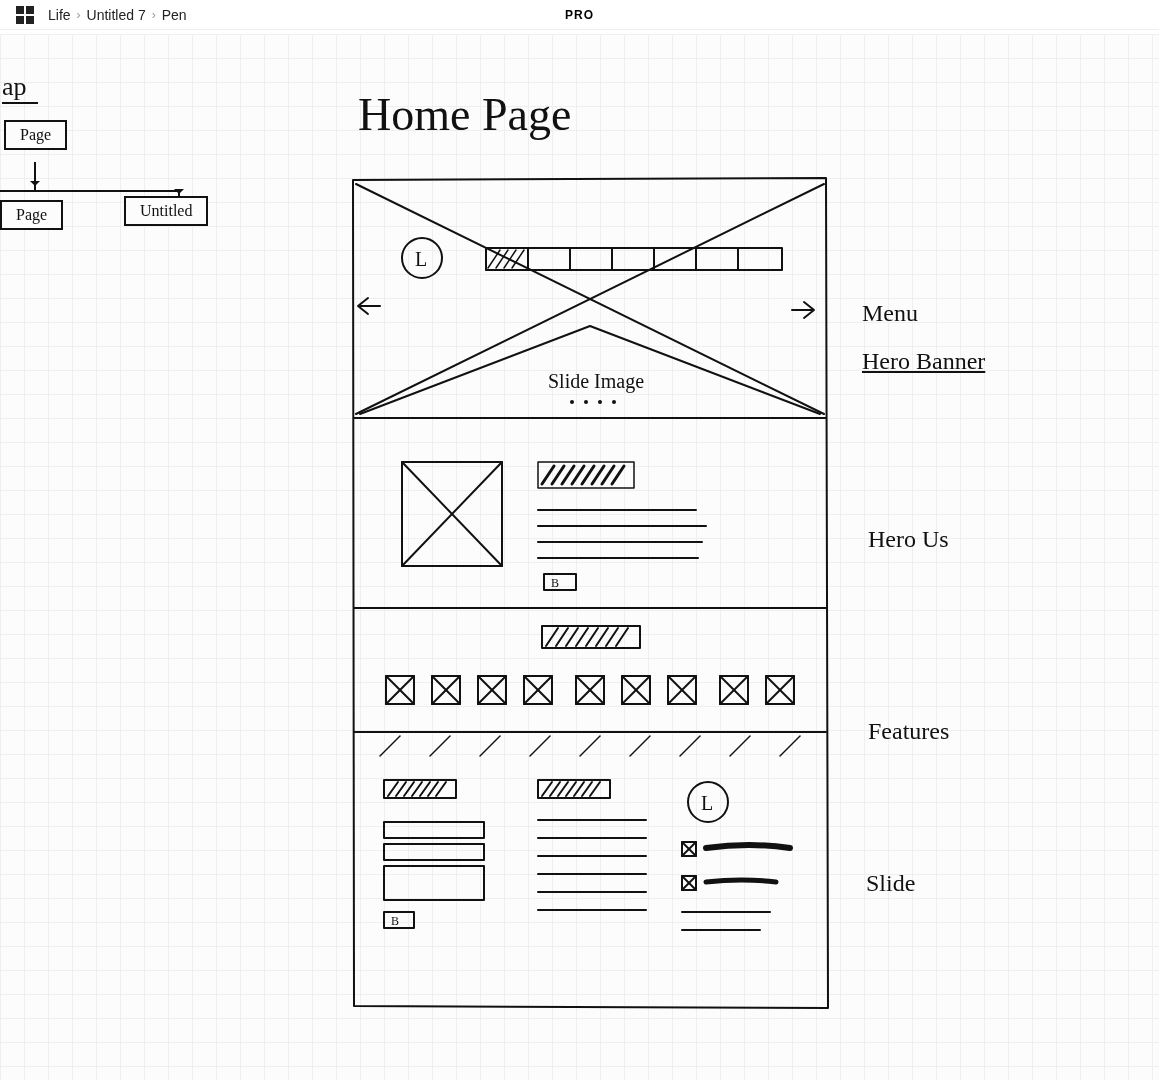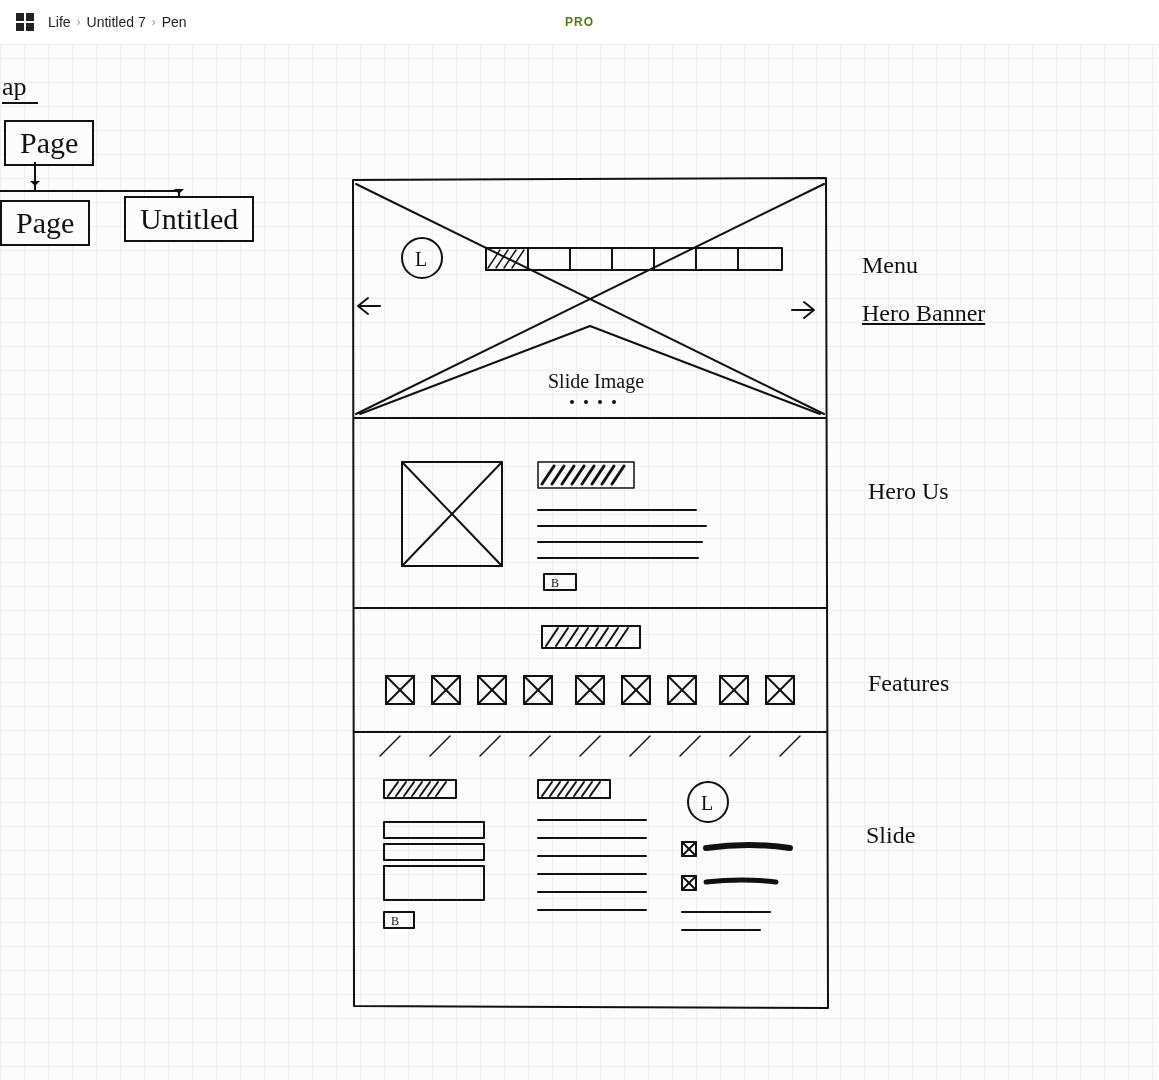--- a/index.html
+++ b/index.html
@@ -5,21 +5,21 @@
   * { box-sizing: border-box; margin: 0; padding: 0; }
   body {
     font-family: -apple-system, BlinkMacSystemFont, "Segoe UI", sans-serif;
     background: #fff;
     width: 1159px;
     height: 1080px;
     overflow: hidden;
     position: relative;
   }
   .topbar {
-    height: 45px;
+    height: 30px;
     display: flex;
     align-items: center;
     padding: 0 16px;
     border-bottom: 1px solid #eee;
     background: #fff;
     position: relative;
     z-index: 5;
   }
   .app-grid-icon {
     width: 18px; height: 18px;
@@ -27,53 +27,53 @@
     grid-template-columns: 1fr 1fr;
     grid-template-rows: 1fr 1fr;
     gap: 2px;
     margin-right: 14px;
   }
   .app-grid-icon span { background:#222; }
   .crumbs { display:flex; align-items:center; gap:6px; font-size:14px; color:#222; }
   .crumbs .sep { color:#999; font-size:12px; }
   .pro-badge {
     position:absolute; left:50%; transform:translateX(-50%);
-    font-size:12px; font-weight:700; letter-spacing:1px; color:#4d7c0f;
+    font-size:12px; font-weight:700; letter-spacing:1px; color:#000000;
   }
 
   .canvas {
     position:absolute; inset:34px 0 0 0;
     background:#fcfcfc;
     background-image:
       linear-gradient(#efefef 1px, transparent 1px),
       linear-gradient(90deg, #efefef 1px, transparent 1px);
     background-size: 24px 24px;
   }
 
   .hand { font-family: "Comic Sans MS", "Segoe Script", cursive; color:#111; }
   .title { position:absolute; left:358px; top:54px; font-size:46px; }
 
   
   .node {
     position:absolute; border:2px solid #111; background:#fcfcfc;
-    padding:4px 14px; font-size:30px;
+    padding:4px 14px; font-size:16px;
   }
   .partial-text { position:absolute; font-size:26px; }
   .arrow-down { position:absolute; width:2px; background:#111; }
   .arrow-down:after { content:""; position:absolute; bottom:-1px; left:-4px; border:5px solid transparent; border-top-color:#111; }
   .arrow-right-connector { position:absolute; height:2px; background:#111; }
 
   
   .wf {
     position:absolute; left:350px; top:142px;
     width:480px; height:830px;
   }
   .wf svg { position:absolute; inset:0; }
 
-  .annot { position:absolute; font-size:24px; }
+  .annot { position:absolute; font-size:24px;margin-top:48px; }
 
 </style>
 </head>
 <body>
 
 <div class="topbar">
   <div class="app-grid-icon">
     <span></span>
       <span></span>
       <span></span>
@@ -84,20 +84,21 @@
     <span class="sep">›</span>
     <span>Untitled 7</span>
     <span class="sep">›</span>
     <span>Pen</span>
   </div>
   <div class="pro-badge">PRO</div>
 </div>
 
 <div class="canvas">
 
+  <div class="hand title">Home Page</div>
 
   <div class="hand partial-text" style="left:2px; top:38px;">ap</div>
   <svg style="position:absolute;left:2px;top:68px;" width="36" height="2">
       <line x1="0" y1="1" x2="36" y2="1" stroke="#111" stroke-width="2"></line>
     </svg>
 
   <div class="hand node" style="left:4px; top:86px;">Page</div>
 
   <div class="arrow-down" style="left:34px; top:128px; height:28px;"></div>
   <div class="arrow-right-connector" style="left:0px; top:156px; width:180px;"></div>

